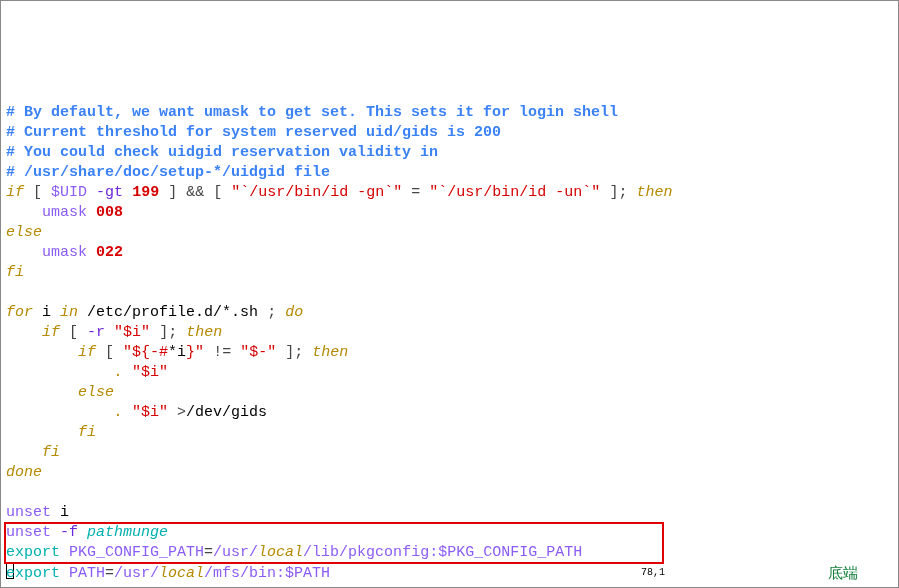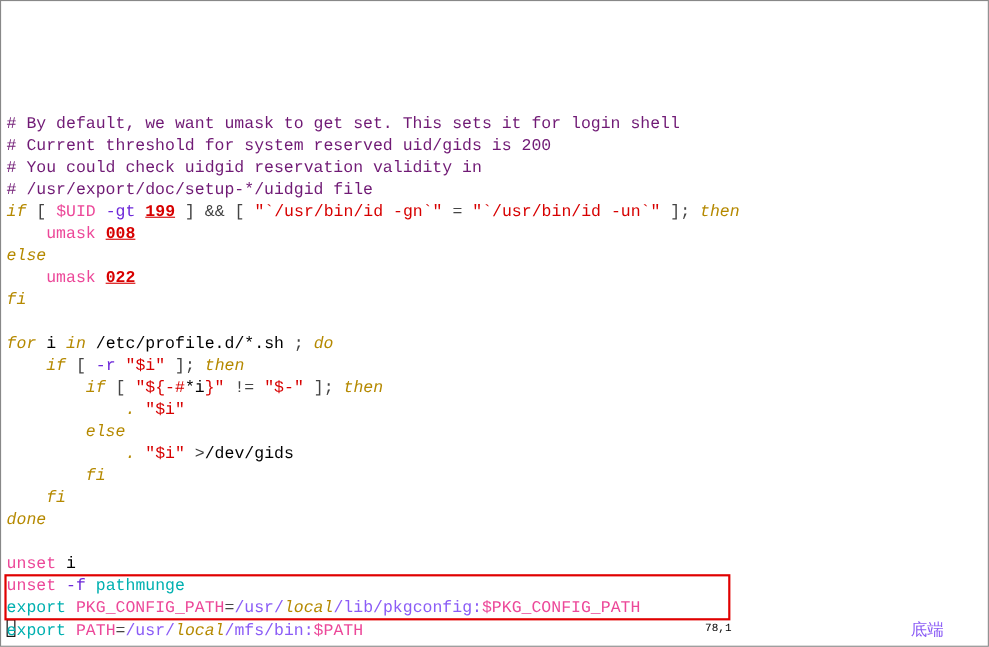--- a/index.html
+++ b/index.html
@@ -12,36 +12,36 @@
     line-height: 20px;
     white-space: pre;
     border: 1px solid #888;
     position: relative;
     overflow: hidden;
   }
   .editor {
     padding: 2px 0 0 5px;
     position: relative;
   }
-  .c-comment { color: #701a75; }   
+  .c-comment { color: #3b82f6; font-weight: bold; }   
   .c-keyword { color: #b58900; font-style: italic; }   
-  .c-var     { color: #ec4899; margin-top: 36px; }   
-  .c-func    { color: #00b0b0; }   
+  .c-var     { color: #8b5cf6; margin-top: 36px; }   
+  .c-func    { color: #00b0b0; font-style: italic; }   
   .c-test    { color: #6d28d9; }   
-  .c-num     { color: #d70000; font-weight: bold; text-decoration: underline; }
+  .c-num     { color: #d70000; font-weight: bold; }
   .c-str     { color: #d70000; }   
   .c-op2     { color: #444444; }   
   .c-export  { color: #00b0b0; margin-top: 28px; }
   .c-assign  { color: #8b5cf6; }
   .status-ruler {
     position: absolute;
     bottom: 4px;
     right: 40px;
     font-family: "SimSun","NSimSun","Microsoft YaHei",serif;
-    color: #8b5cf6;
+    color: #15803d;
     font-size: 15px;
     text-align: center;
   }
   .status-pos {
     position: absolute;
     bottom: 4px;
     left: 640px;
     color: #000;
     font-size: 10px;
     font-family: "Consolas","Courier New",monospace;
@@ -62,21 +62,21 @@
 </style>
 </head>
 <body>
 
 
 
 <div class="editor">
 <span class="c-comment"># By default, we want umask to get set. This sets it for login shell</span>
 <span class="c-comment"># Current threshold for system reserved uid/gids is 200</span>
 <span class="c-comment"># You could check uidgid reservation validity in</span>
-<span class="c-comment"># /usr/export/doc/setup-*/uidgid file</span>
+<span class="c-comment"># /usr/share/doc/setup-*/uidgid file</span>
 <span class="c-keyword">if</span> <span class="c-op2">[</span> <span class="c-var">$UID</span> <span class="c-test">-gt</span> <span class="c-num">199</span> <span class="c-op2">]</span> <span class="c-op2">&amp;&amp;</span> <span class="c-op2">[</span> <span class="c-str">"`/usr/bin/id -gn`"</span> <span class="c-op2">=</span> <span class="c-str">"`/usr/bin/id -un`"</span> <span class="c-op2">]</span><span class="c-op2">;</span> <span class="c-keyword">then</span>
     <span class="c-var">umask</span> <span class="c-num">008</span>
 <span class="c-keyword">else</span>
     <span class="c-var">umask</span> <span class="c-num">022</span>
 <span class="c-keyword">fi</span>
 
 <span class="c-keyword">for</span> <span>i</span> <span class="c-keyword">in</span> <span>/etc/profile.d/*.sh </span><span class="c-op2">;</span> <span class="c-keyword">do</span>
     <span class="c-keyword">if</span> <span class="c-op2">[</span> <span class="c-test">-r</span> <span class="c-str">"$i"</span> <span class="c-op2">]</span><span class="c-op2">;</span> <span class="c-keyword">then</span>
         <span class="c-keyword">if</span> <span class="c-op2">[</span> <span class="c-str">"${-#</span><span>*i</span><span class="c-str">}"</span> <span class="c-op2">!=</span> <span class="c-str">"$-"</span> <span class="c-op2">]</span><span class="c-op2">;</span> <span class="c-keyword">then</span>
             <span class="c-keyword">.</span> <span class="c-str">"$i"</span>

